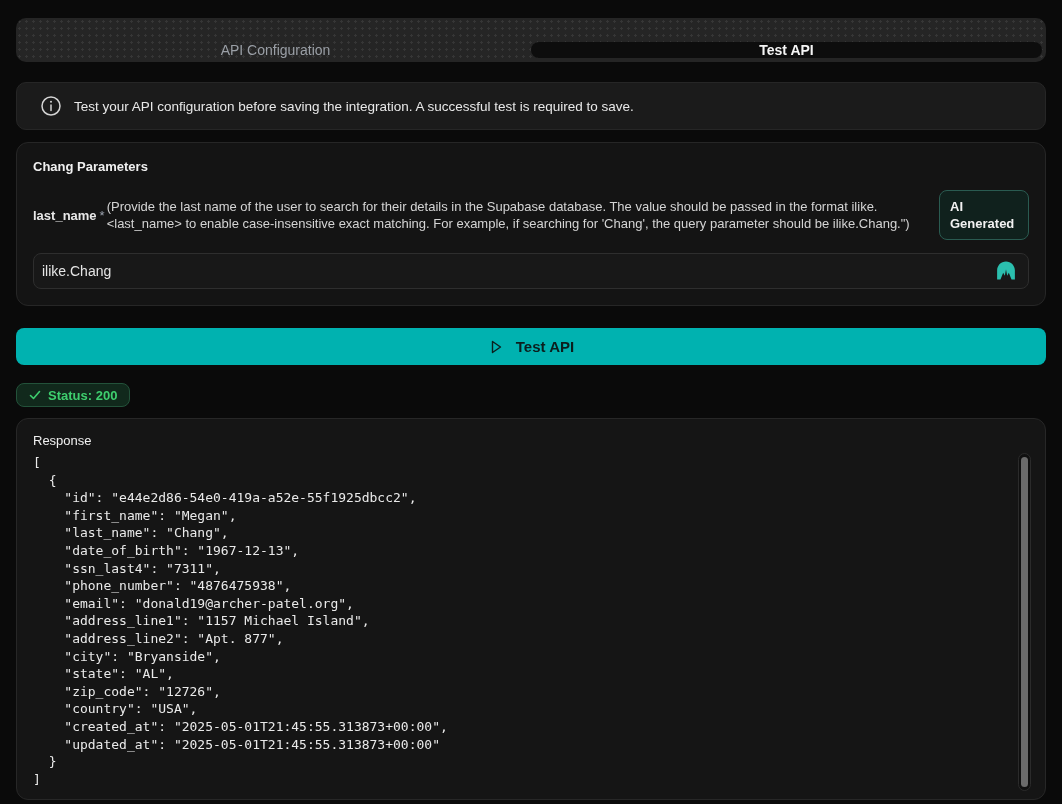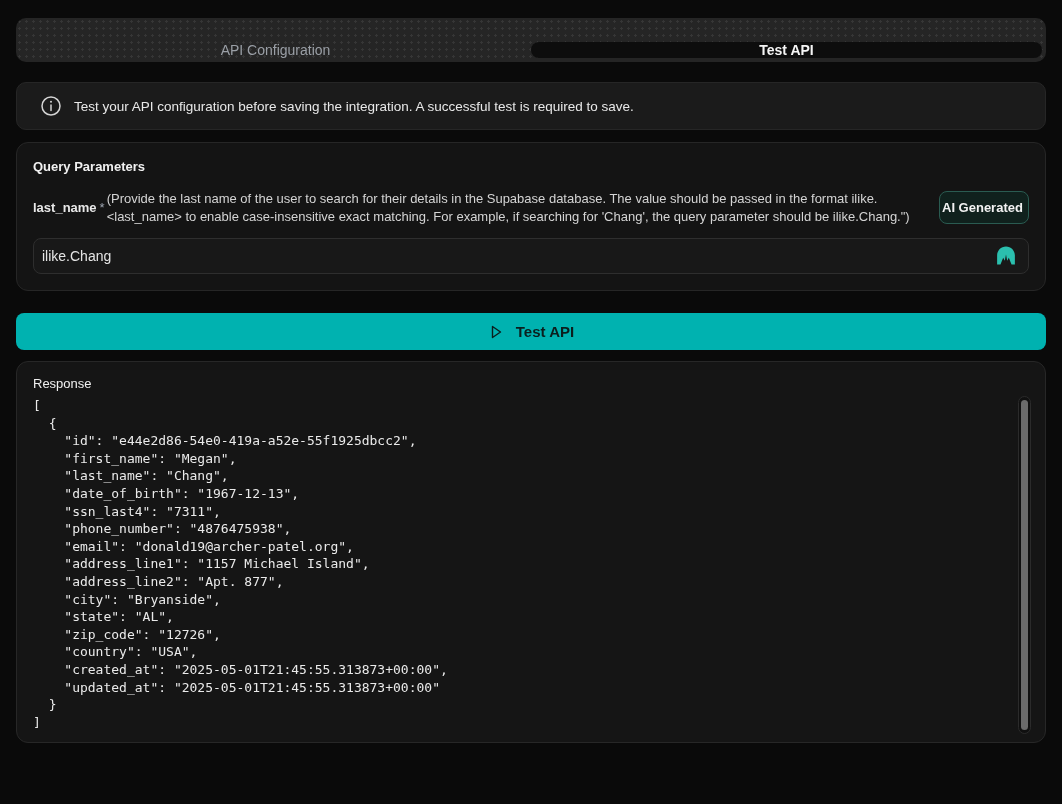--- a/index.html
+++ b/index.html
@@ -83,21 +83,21 @@
     flex: 1;
     font-size: 13px;
     line-height: 17.5px;
     color: #d4d4d4;
   }
   .ai-badge {
     flex: 0 0 90px;
     background: #10211d;
     border: 1px solid #2a5b51;
     border-radius: 8px;
-    padding: 7px 2px;
+    padding: 7px 10px;
     font-size: 13px;
     font-weight: 700;
     color: #f2f2f2;
     line-height: 17px;
   }
   .input-wrap {
     margin-top: 13px;
     position: relative;
   }
   .input-wrap input {
@@ -208,21 +208,21 @@
       <svg width="22" height="22" viewBox="0 0 22 22" fill="none">
         <circle cx="11" cy="11" r="9" stroke="#d4d4d4" stroke-width="1.5"></circle>
         <line x1="11" y1="10" x2="11" y2="15.5" stroke="#d4d4d4" stroke-width="1.5" stroke-linecap="round"></line>
         <circle cx="11" cy="6.8" r="1" fill="#d4d4d4"></circle>
       </svg>
     </span>
     <span>Test your API configuration before saving the integration. A successful test is required to save.</span>
   </div>
 
   <div class="card">
-    <div class="card-title">Query Parameters</div>
+    <div class="card-title">Chang Parameters</div>
     <div class="param-row">
       <div class="param-label">
         <span>last_name</span><span class="req">*</span>
       </div>
       <div class="param-desc">(Provide the last name of the user to search for their details in the Supabase database. The value should be passed in the format ilike.&lt;last_name&gt; to enable case-insensitive exact matching. For example, if searching for 'Chang', the query parameter should be ilike.Chang.")</div>
       <div class="ai-badge">AI Generated</div>
     </div>
     <div class="input-wrap">
       <input type="text" value="ilike.Chang" style="">
       <span class="input-logo">
@@ -235,20 +235,30 @@
 
   <button class="test-btn">
     <span style="display:flex;">
       <svg width="16" height="16" viewBox="0 0 16 16" fill="none">
         <path d="M4.5 2.5 L12.5 8 L4.5 13.5 Z" stroke="#0b1f1e" stroke-width="1.4" stroke-linejoin="round" fill="none"></path>
       </svg>
     </span>
     <span>Test API</span>
   </button>
 
+  <div>
+    <div class="status-badge">
+      <span style="display:flex;">
+        <svg width="12" height="12" viewBox="0 0 12 12" fill="none">
+          <path d="M1.5 6.5 L4.5 9.5 L10.5 2.5" stroke="#3ecf6e" stroke-width="1.6" stroke-linecap="round" stroke-linejoin="round"></path>
+        </svg>
+      </span>
+      <span>Status: 200</span>
+    </div>
+  </div>
 
   <div class="response">
     <div class="response-title">Response</div>
     <pre>[
   {
     "id": "e44e2d86-54e0-419a-a52e-55f1925dbcc2",
     "first_name": "Megan",
     "last_name": "Chang",
     "date_of_birth": "1967-12-13",
     "ssn_last4": "7311",

